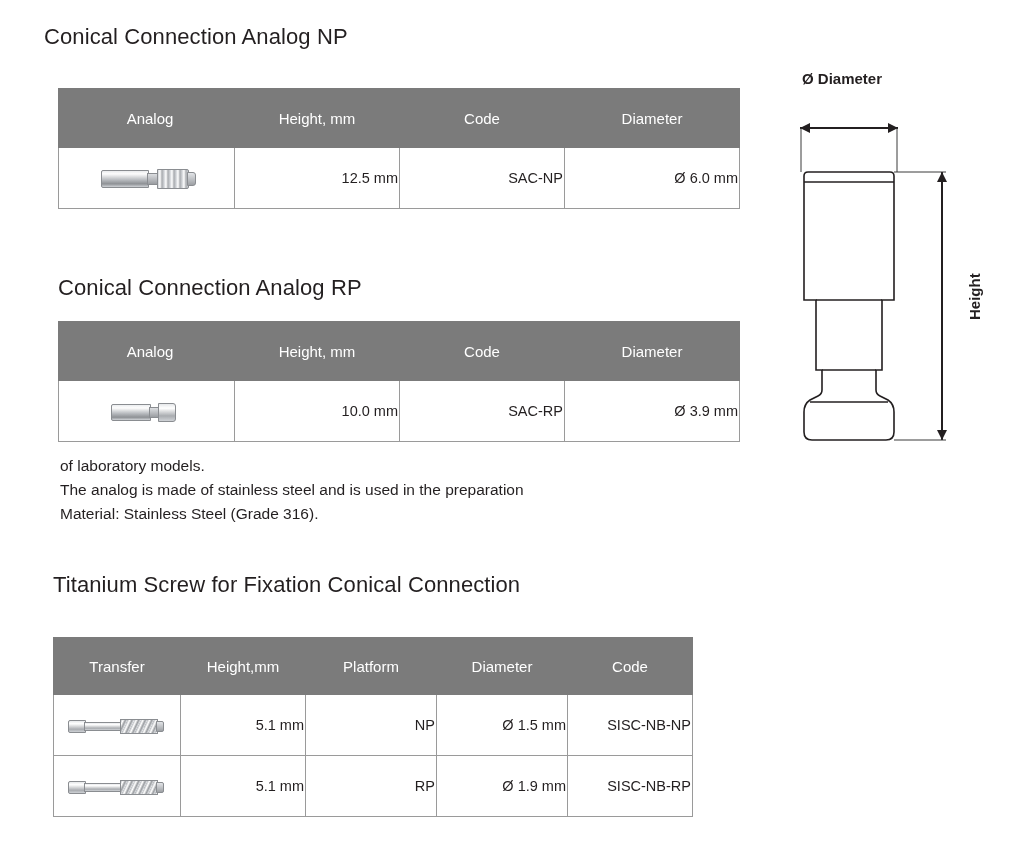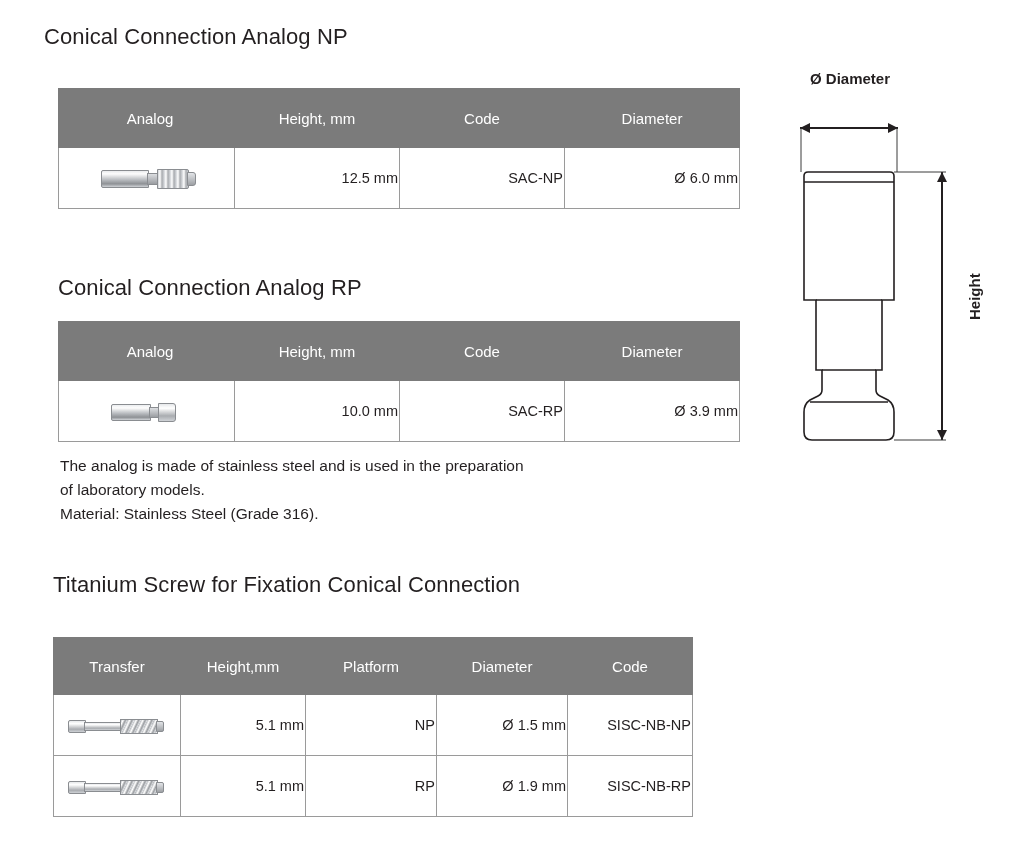--- a/index.html
+++ b/index.html
@@ -264,22 +264,22 @@
           </div>
         </td>
         <td>10.0 mm</td>
         <td>SAC-RP</td>
         <td>Ø 3.9 mm</td>
       </tr>
     </tbody>
   </table>
 
   <div class="note" style="left:60px; top:454px;">
+    <div>of laboratory models.</div>
     <div>The analog is made of stainless steel and is used in the preparation</div>
-    <div>of laboratory models.</div>
     <div>Material: Stainless Steel (Grade 316).</div>
   </div>
 
   <div class="section-title" style="left:53px; top:572px;">Titanium Screw for Fixation Conical Connection</div>
 
   <table class="spec screw-table" style="left:53px; top:629px;margin-top:8px;">
     <thead>
       <tr>
         <th class="s0">Transfer</th>
         <th class="s1">Height,mm</th>
@@ -314,21 +314,21 @@
         </td>
         <td>5.1 mm</td>
         <td>RP</td>
         <td>Ø 1.9 mm</td>
         <td>SISC-NB-RP</td>
       </tr>
     </tbody>
   </table>
 
   <div class="diagram">
-    <div class="diagram-label" style="left:40px; top:10px;">Ø Diameter</div>
+    <div class="diagram-label" style="left:32px; top:10px;">Ø Diameter</div>
     <div class="diagram-label vertical" style="left:196px; top:260px;">Height</div>
 
     <svg width="240" height="400" viewBox="0 0 240 400">
 
       <line x1="30" y1="68" x2="128" y2="68" stroke="#231f20" stroke-width="2"></line>
       <polygon points="30,68 40,63 40,73" fill="#231f20"></polygon>
       <polygon points="128,68 118,63 118,73" fill="#231f20"></polygon>
 
       <line x1="31" y1="68" x2="31" y2="112" stroke="#3a3a3a" stroke-width="1"></line>
       <line x1="127" y1="68" x2="127" y2="112" stroke="#3a3a3a" stroke-width="1"></line>

